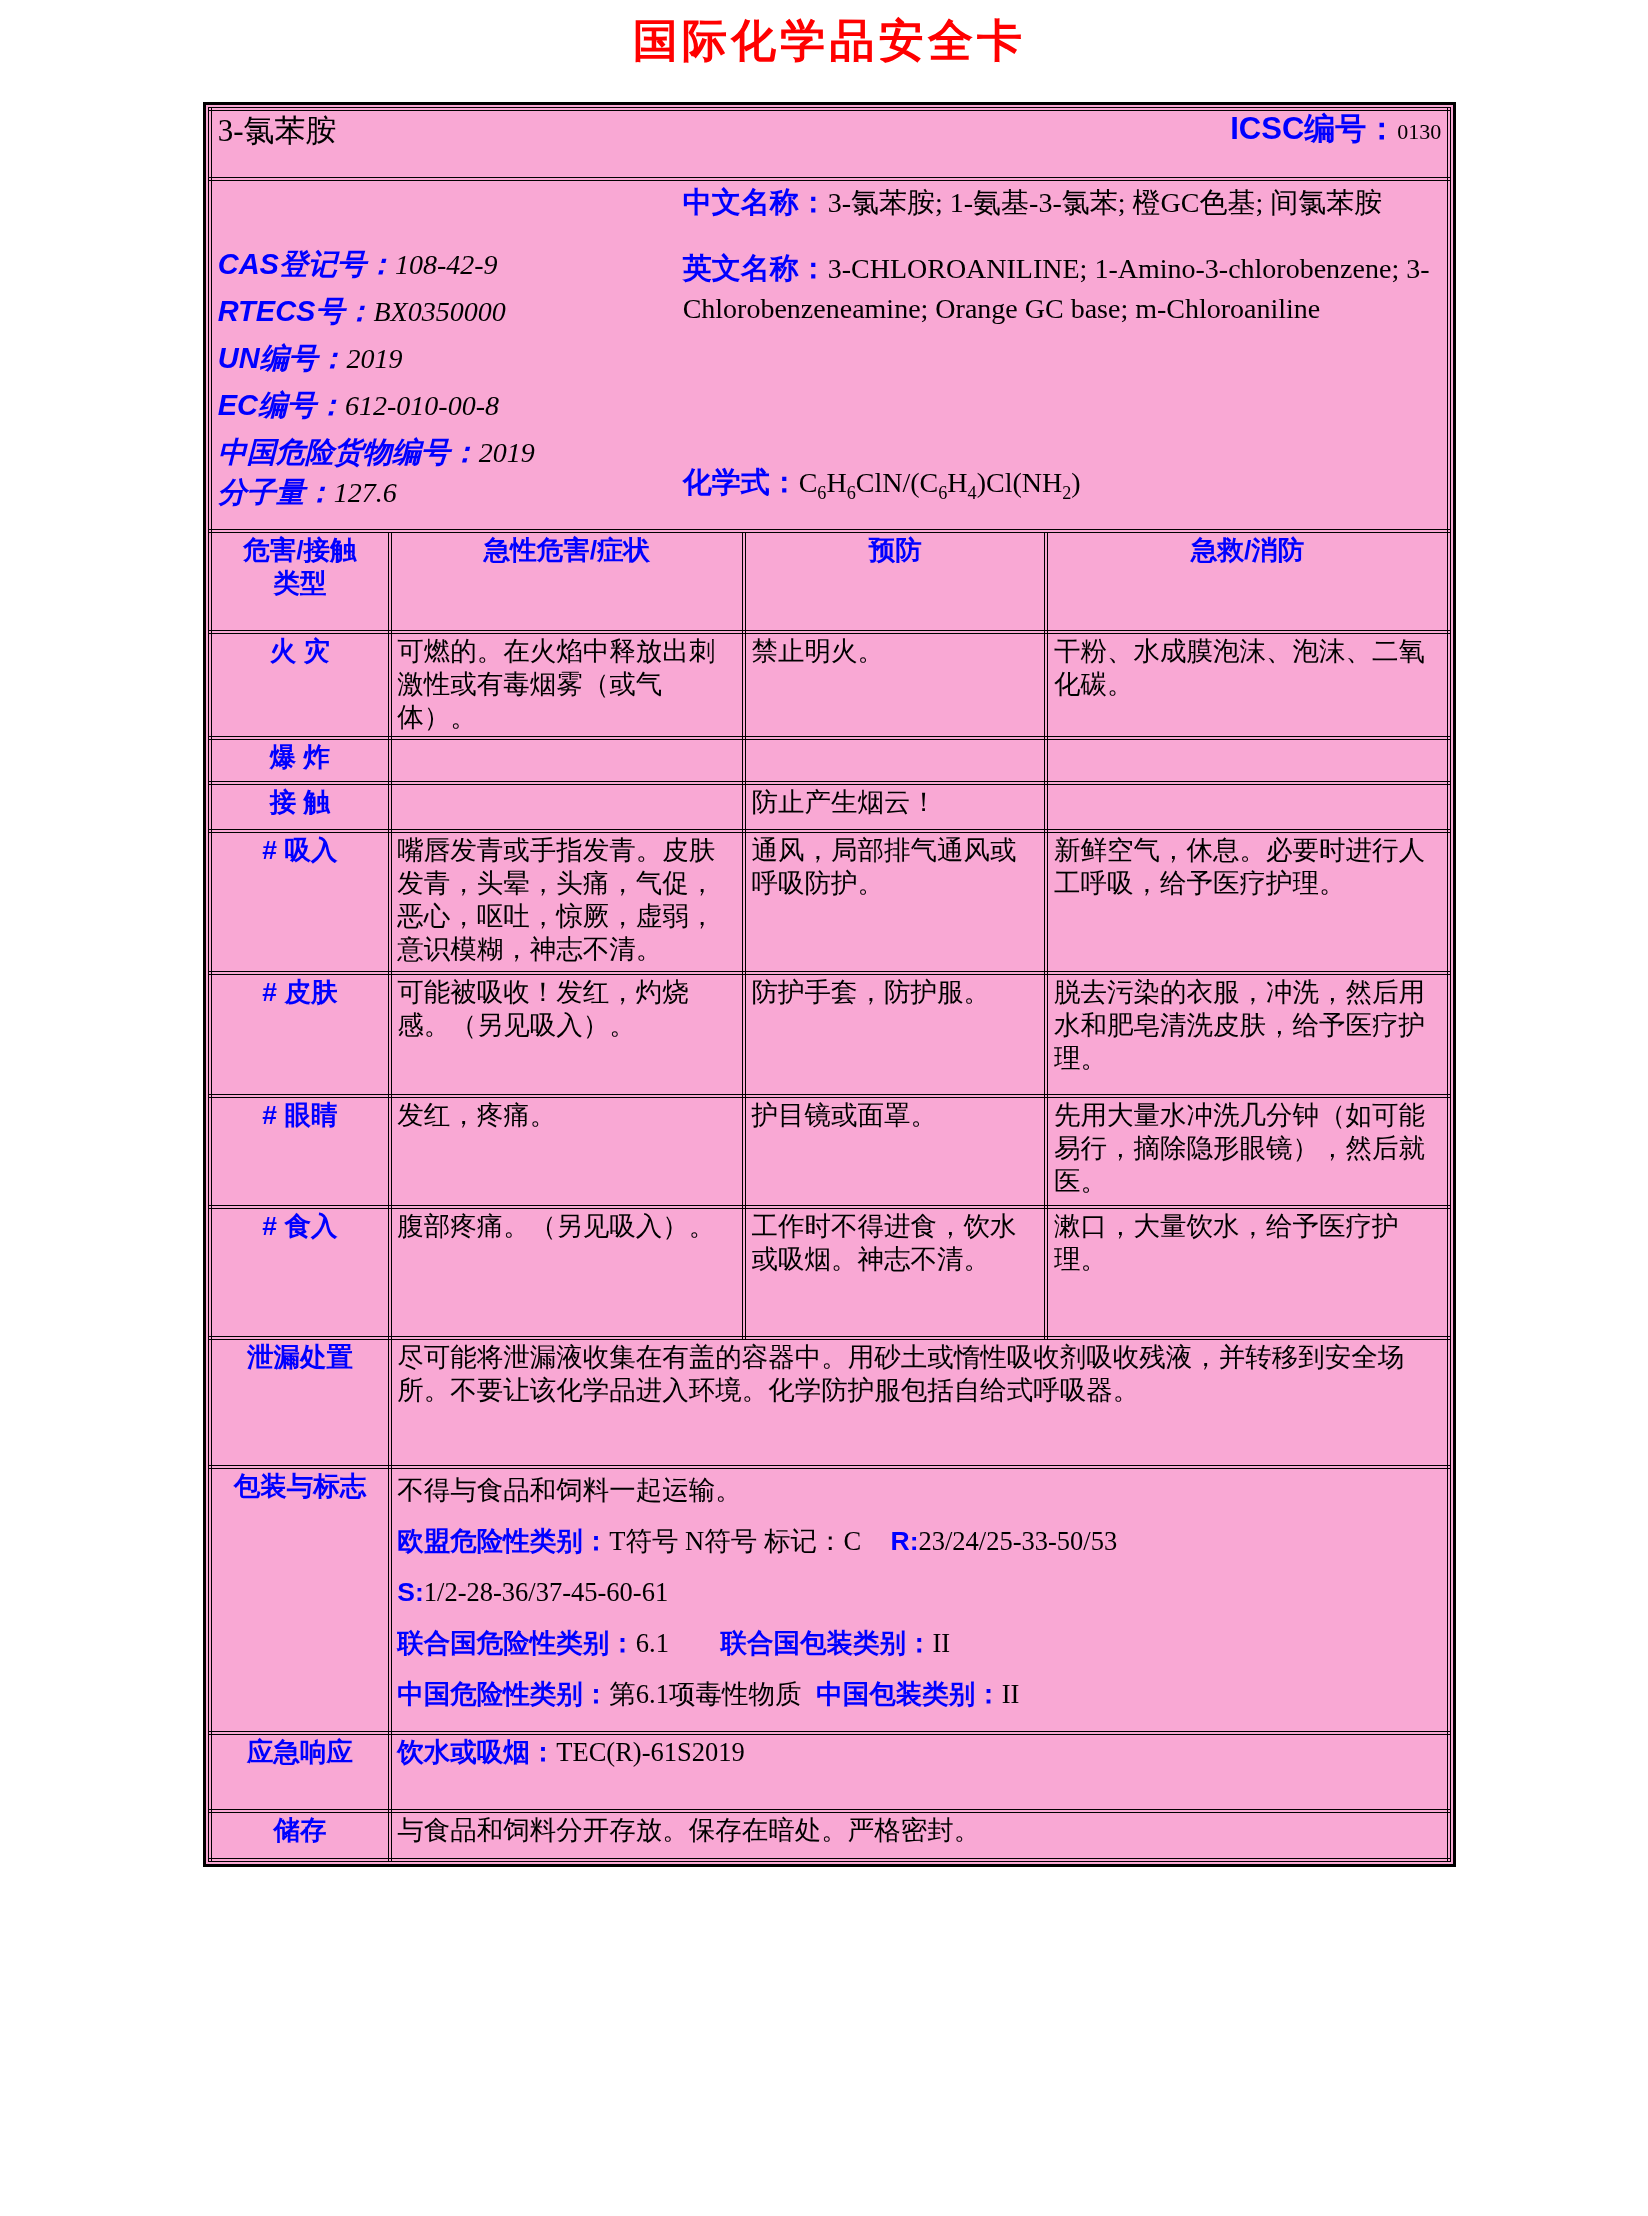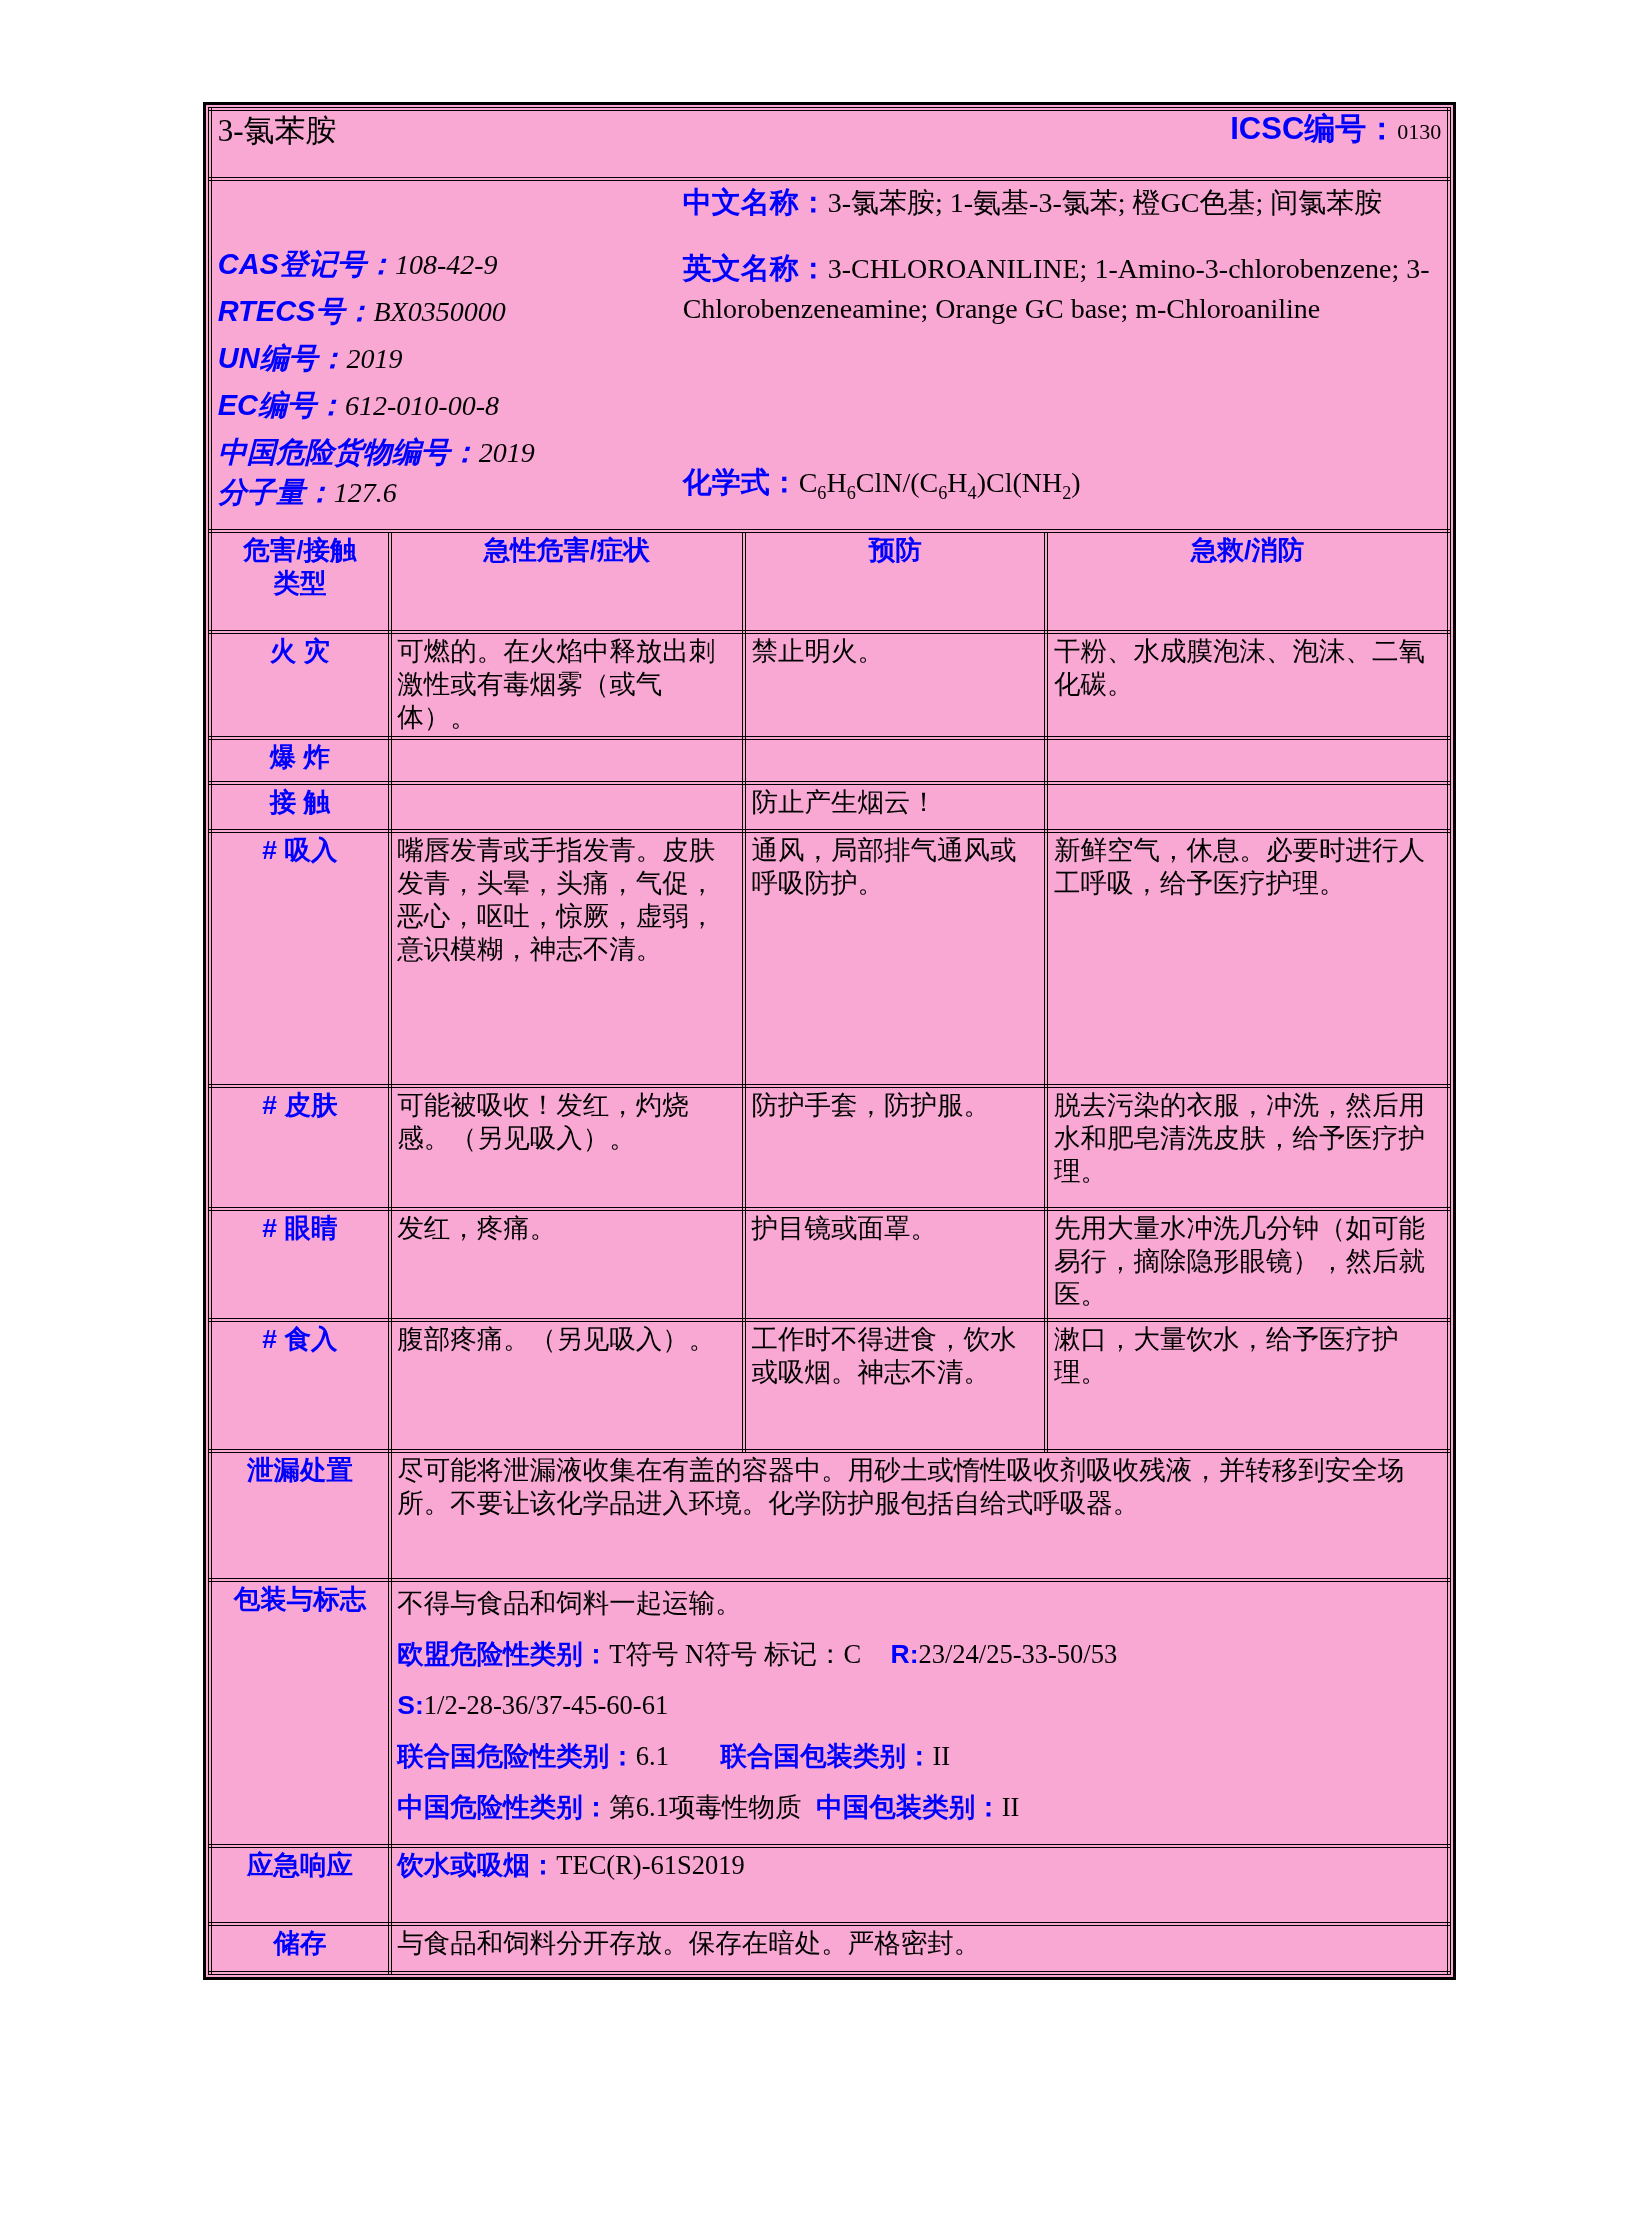--- a/index.html
+++ b/index.html
@@ -45,20 +45,21 @@
   
   td.mergecell{padding:2.8px 5.6px;}
   .pk-line{margin:9.7px 0 18px 0;}
   .pk-line:first-child{margin-top:4.2px;}
 </style>
 </head>
 <body>
 
 <div class="page">
 
+  <div class="doc-title">国际化学品安全卡</div>
 
   <div class="cardwrap">
     <div class="outer">
       <table class="card">
         <colgroup>
           <col style="width:14.5%">
           <col style="width:28.6%">
           <col style="width:24.4%">
           <col style="width:32.5%">
         </colgroup>
@@ -125,21 +126,21 @@
           <td></td>
         </tr>
 
         <tr style="height:48px">
           <td class="labelcol">接 触</td>
           <td></td>
           <td>防止产生烟云！</td>
           <td></td>
         </tr>
 
-        <tr style="height:255px">
+        <tr style="height:142px">
           <td class="labelcol"># 吸入</td>
           <td>嘴唇发青或手指发青。皮肤发青，头晕，头痛，气促，恶心，呕吐，惊厥，虚弱，意识模糊，神志不清。</td>
           <td>通风，局部排气通风或呼吸防护。</td>
           <td>新鲜空气，休息。必要时进行人工呼吸，给予医疗护理。</td>
         </tr>
 
         <tr style="height:123px">
           <td class="labelcol"># 皮肤</td>
           <td>可能被吸收！发红，灼烧感。（另见吸入）。</td>
           <td>防护手套，防护服。</td>

